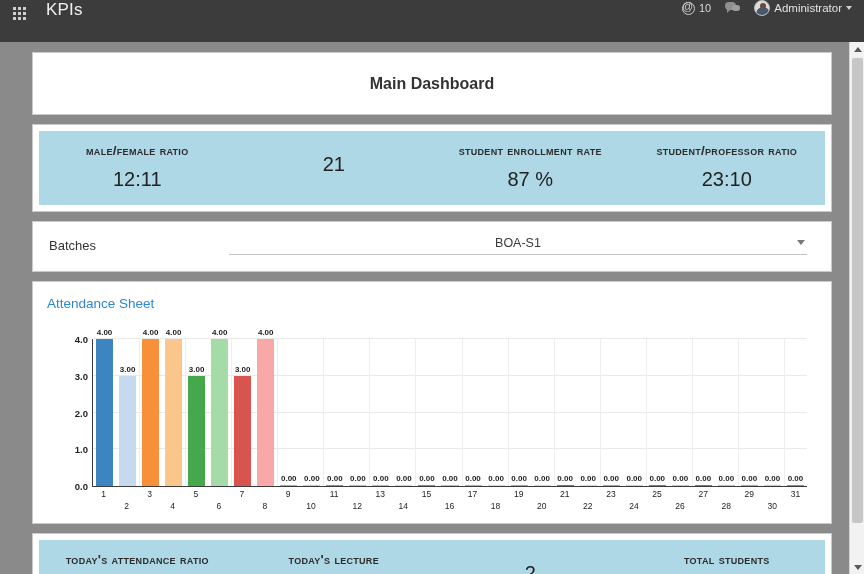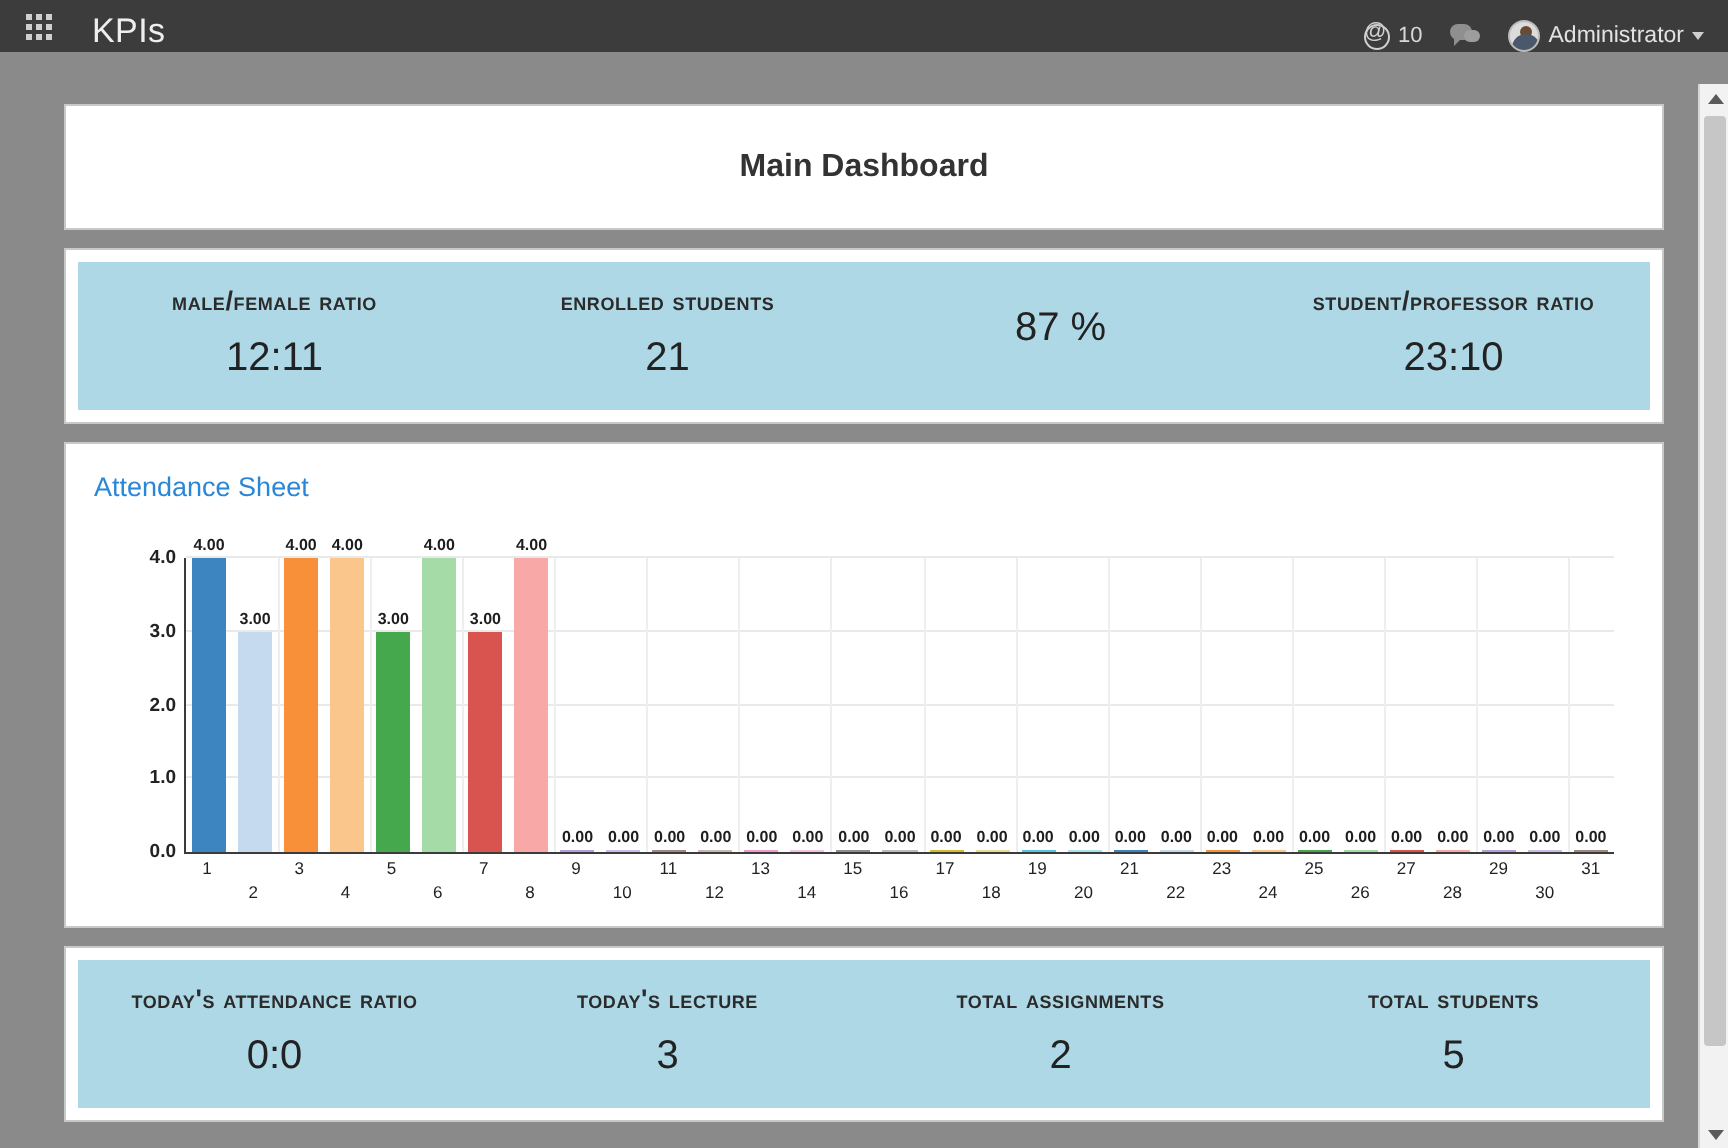--- a/index.html
+++ b/index.html
@@ -6,24 +6,24 @@
   html, body {
     width: 864px; height: 574px;
     font-family: "Liberation Sans", sans-serif;
     background: #8a8a8a;
     overflow: hidden;
   }
   body { position: relative; }
 
   
   .navbar {
-    height: 26px;
+    height: 42px;
     background: #3c3c3c;
     display: flex;
-    align-items: flex-end;
+    align-items: flex-start;
     padding: 0 12px 0 6px;
     position: relative;
     z-index: 5;
   }
   .nav-grid-icon {
     width: 26px; height: 26px;
     display: flex; align-items: center; justify-content: center;
     cursor: pointer;
   }
   .nav-grid-icon .g {
@@ -329,33 +329,40 @@
     <div class="dashboard-title">Main Dashboard</div>
   </div>
 
   <div class="card kpi-card">
     <div class="kpi-strip">
       <div class="kpi-cell">
         <div class="kpi-label">Male/Female Ratio</div>
         <div class="kpi-value">12:11</div>
       </div>
       <div class="kpi-cell">
-        <div class="kpi-label">Enrolled Students</div>
         <div class="kpi-value">21</div>
       </div>
       <div class="kpi-cell">
+        <div class="kpi-label">Student Enrollment Rate</div>
         <div class="kpi-value">87 %</div>
       </div>
       <div class="kpi-cell">
         <div class="kpi-label">Student/Professor Ratio</div>
         <div class="kpi-value">23:10</div>
       </div>
     </div>
   </div>
 
+  <div class="card batches-card">
+    <div class="batches-label">Batches</div>
+    <div class="select-wrap">
+      <div class="select-value">BOA-S1</div>
+      <span class="select-caret"></span>
+    </div>
+  </div>
 
   <div class="card chart-card">
     <div class="chart-heading">Attendance Sheet</div>
     <div class="chart-area">
       <div class="plot" id="plot">
         <div id="gridlines">
             <div class="gridline-h" style="bottom: 25%;"></div>
             <div class="gridline-h" style="bottom: 50%;"></div>
             <div class="gridline-h" style="bottom: 75%;"></div>
             <div class="gridline-h" style="bottom: 100%;"></div>
@@ -642,21 +649,20 @@
     <div class="kpi-strip">
       <div class="kpi-cell">
         <div class="kpi-label">Today's Attendance Ratio</div>
         <div class="kpi-value">0:0</div>
       </div>
       <div class="kpi-cell">
         <div class="kpi-label">Today's Lecture</div>
         <div class="kpi-value">3</div>
       </div>
       <div class="kpi-cell">
-        <div class="kpi-label">Total Assignments</div>
         <div class="kpi-value">2</div>
       </div>
       <div class="kpi-cell">
         <div class="kpi-label">Total Students</div>
         <div class="kpi-value">5</div>
       </div>
     </div>
   </div>
 
 </div>

